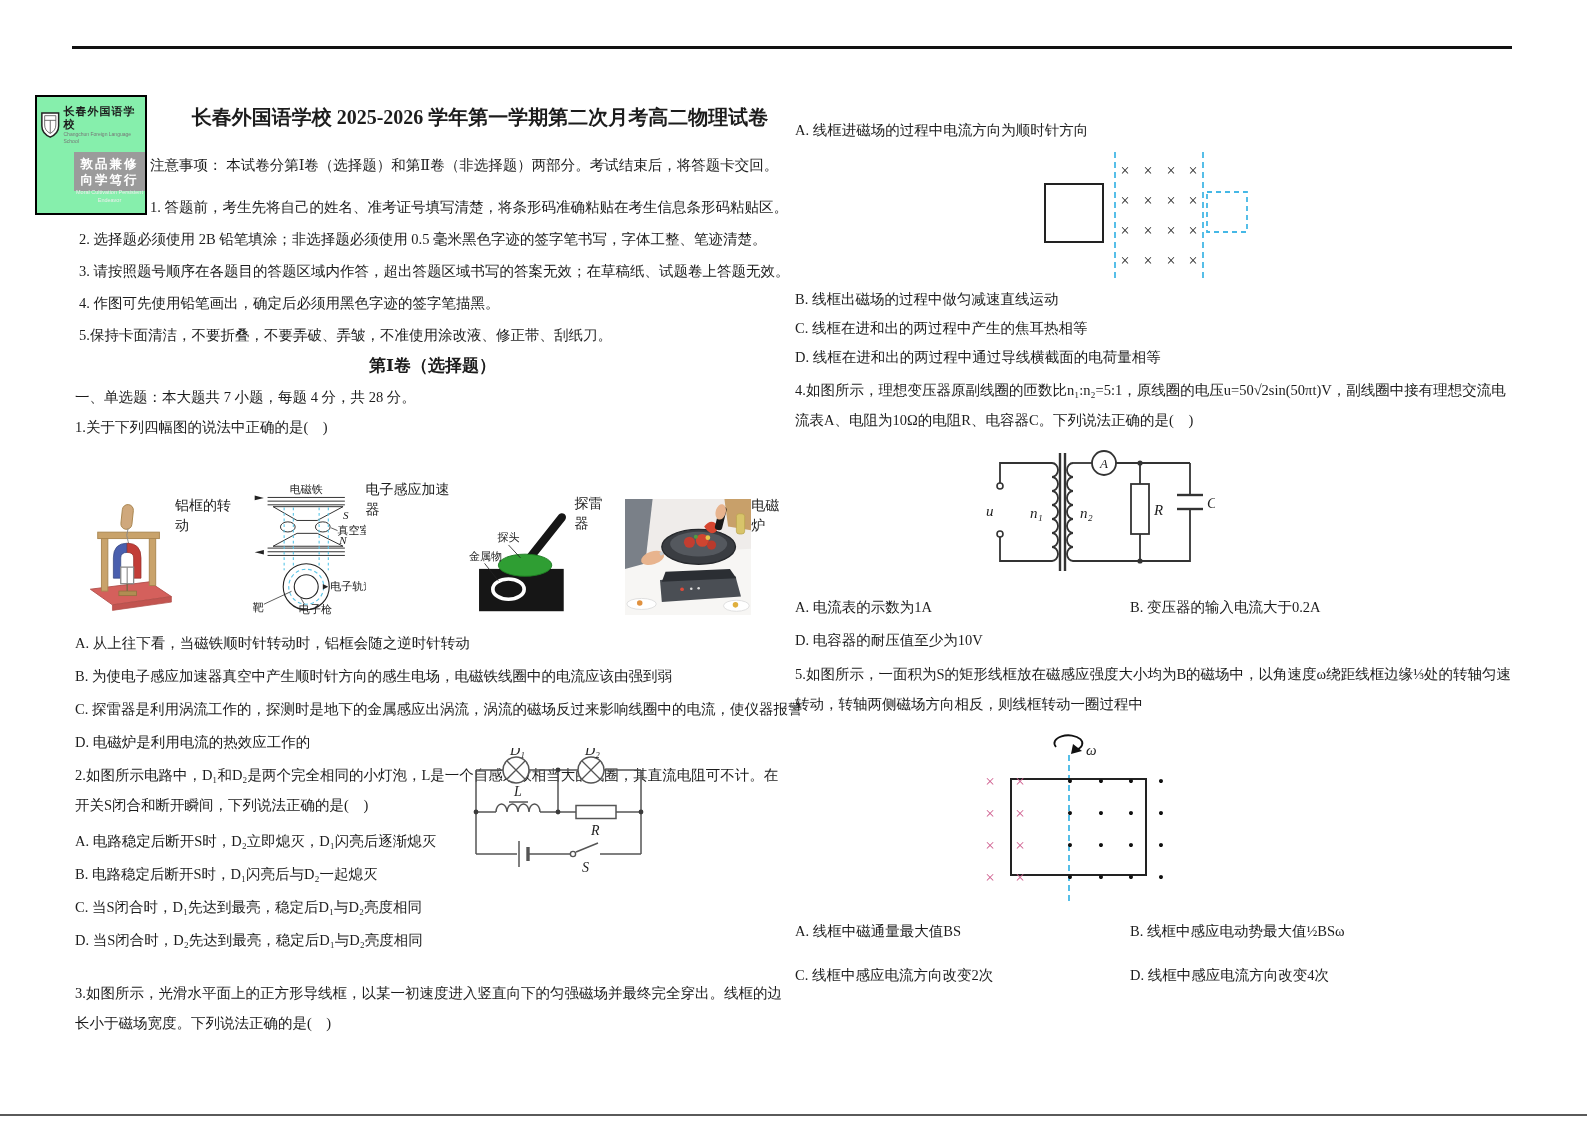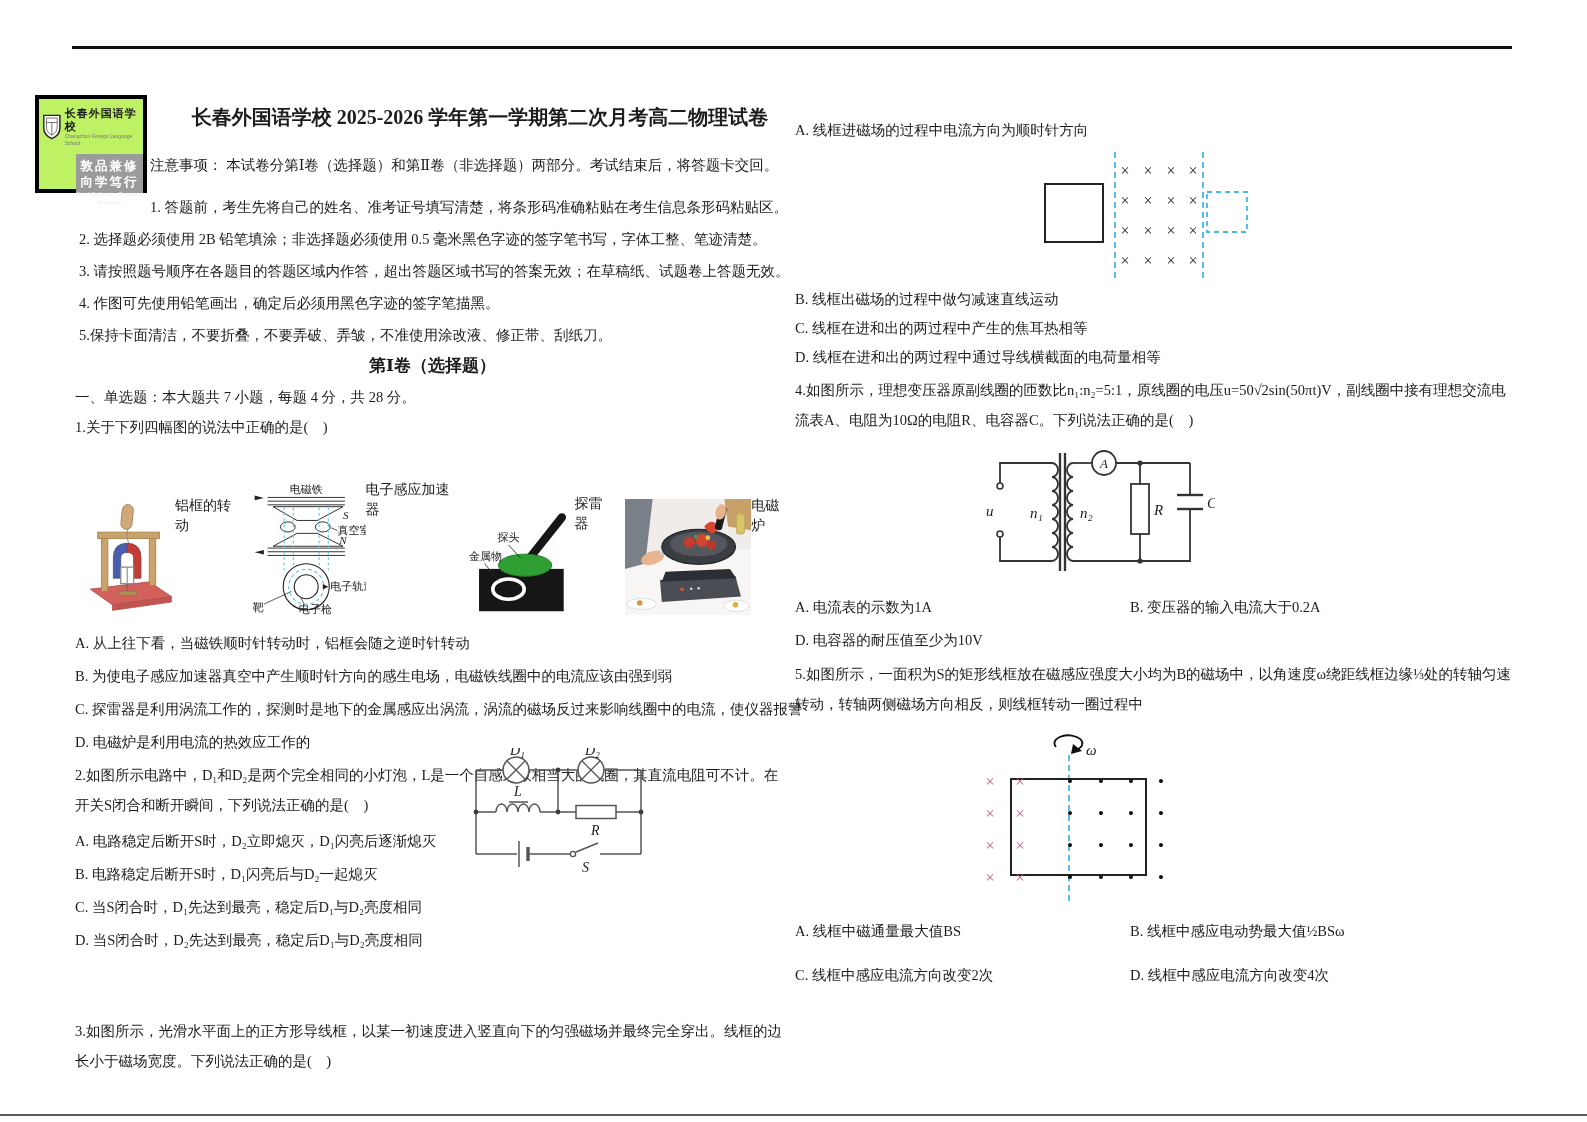--- a/index.html
+++ b/index.html
@@ -6,22 +6,22 @@
   .page{position:relative;width:1587px;height:1122px;background:#fff;overflow:hidden;
         font-family:"Liberation Serif","DejaVu Serif",serif;color:#1c1c1c;font-size:14.5px;}
   .rule-top{position:absolute;left:72px;top:46px;width:1440px;height:3px;background:#111;}
   .rule-bottom{position:absolute;left:0;top:1114px;width:1587px;height:2px;background:#5a5a5a;}
   .col{position:absolute;top:88px;}
   .col-left{left:75px;width:715px;}
   .col-right{left:795px;width:720px;top:114px;}
   .line{line-height:30px;white-space:nowrap;}
   .wrap{line-height:30px;}
   
-  .logo{position:absolute;left:-40px;top:7px;width:112px;height:98px;border:4px solid #000000;
-        box-sizing:border-box;background:#bef264;}
+  .logo{position:absolute;left:-40px;top:7px;width:112px;height:120px;border:2px solid #000000;
+        box-sizing:border-box;background:#86efac;}
   .logo-top{height:55px;display:flex;align-items:center;padding:2px 3px;box-sizing:border-box;}
   .logo-names{margin-left:3px;}
   .logo-cn{font-weight:bold;font-size:11px;line-height:13px;letter-spacing:1px;}
   .logo-en{font-size:5px;color:#777;line-height:7px;font-family:"Liberation Sans",sans-serif;}
   .logo-bottom{height:39px;background:#9b9b9b;color:#fff;text-align:center;padding-top:4px;box-sizing:border-box;margin-left:37px;}
   .logo-motto{font-size:12.5px;font-weight:bold;letter-spacing:2px;line-height:16px;}
   .logo-motto-en{font-size:5.5px;line-height:8px;color:#eee;font-family:"Liberation Sans",sans-serif;}
   .title{margin-left:85px;width:640px;padding-top:16px;height:36px;text-align:center;
          font-size:20px;font-weight:bold;white-space:nowrap;}
   .notice{margin-left:75px;margin-top:10px;}
@@ -29,21 +29,21 @@
   .item{margin-left:4px;margin-top:2px;}
   .part-title{text-align:center;font-size:17px;height:32px;line-height:32px;font-weight:600;}
   .subsection{line-height:30px;}
   
   .figrow{display:flex;align-items:flex-end;margin-left:8px;margin-top:14px;height:164px;gap:12px;}
   .figure{display:flex;flex-direction:row;align-items:flex-start;}
   .figcap{font-size:14px;line-height:20px;margin-top:2px;}
   .opt{line-height:30px;margin-bottom:3px;white-space:nowrap;}
   .q2opts{width:470px;}
   .circuit2{position:absolute;left:386px;top:660px;}
-  .q3stem{position:absolute;left:0;top:928px;width:712px;line-height:30px;}
+  .q3stem{position:absolute;left:0;top:890px;width:712px;line-height:30px;}
   
   .r-optA{line-height:28px;margin-top:2px;white-space:nowrap;}
   .q3fig{margin-left:242px;margin-top:4px;height:136px;}
   .r-opt{line-height:28px;margin-top:1px;white-space:nowrap;}
   .q4stem{margin-top:4px;line-height:30px;}
   .q4fig{margin-left:185px;margin-top:4px;height:150px;}
   .optgrid{display:grid;grid-template-columns:335px 1fr;line-height:28px;white-space:nowrap;}
   .og1{margin-top:4px;} .og2{margin-top:5px;}
   .q5stem{margin-top:5px;line-height:30px;}
   .q5fig{margin-left:185px;margin-top:12px;height:178px;}

